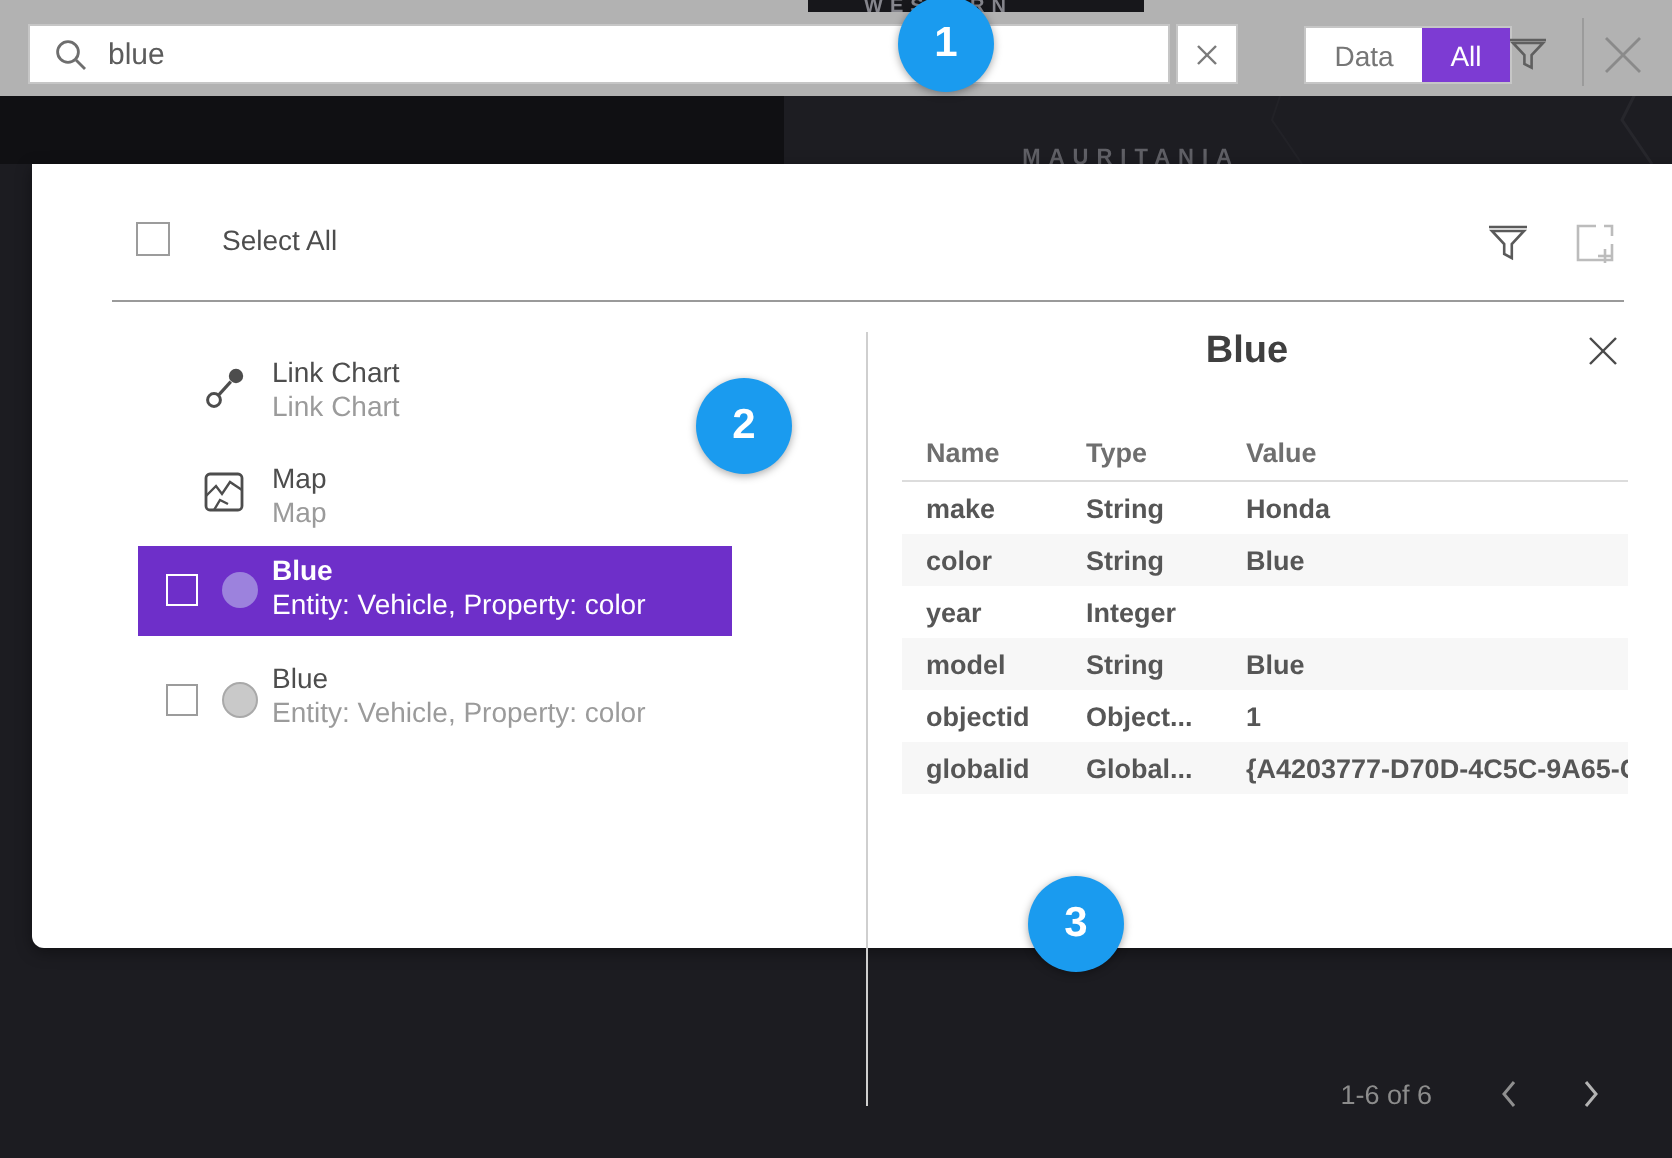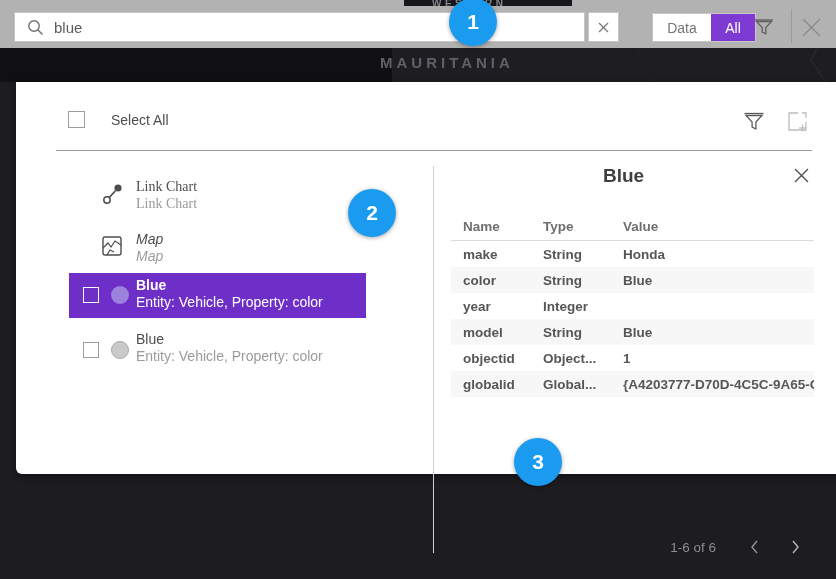--- a/index.html
+++ b/index.html
@@ -6,22 +6,22 @@
   html,body { font-family:"Liberation Sans", sans-serif; }
   #screen{
     position:relative; width:836px; height:579px; overflow:hidden;
     background:#1c1c21;
   }
 
   
   .map-top{ position:absolute; left:0; top:0; width:836px; height:82px; background:#1d1d22; }
   .map-top .dark-left{ position:absolute; left:0; top:0; width:392px; height:82px; background:#101013; }
   .map-label-mauritania{
-    position:absolute; left:380px; top:54px; width:240px; text-align:left;
-    color:#606066; font-size:15px; font-weight:bold; letter-spacing:4px;
+    position:absolute; left:380px; top:73px; width:240px; text-align:right;
+    color:#606066; font-size:11px; font-weight:bold; letter-spacing:4px;
   }
   .map-borderline{ position:absolute; right:0; top:0; width:260px; height:82px; opacity:.35; }
   .map-bottom{ position:absolute; left:0; top:565px; width:836px; height:14px; background:#131316;margin-top:28px; }
   .map-label-bottom{
     position:absolute; left:158px; top:5px; color:#3d3d43; font-size:11px;
     font-weight:bold; letter-spacing:1.5px;
   }
 
   
   .toolbar{ position:absolute; left:0; top:0; width:836px; height:48px; background:#b2b2b2; }
@@ -67,22 +67,22 @@
   .selectall-label{ margin-left:26px; font-size:14px; color:#4d4d4d; }
   .pn-funnel{ position:absolute; left:727px; top:27px; cursor:pointer; }
   .pn-add{ position:absolute; left:770px; top:28px; cursor:pointer; }
   .pn-divider{ position:absolute; left:40px; top:68px; width:756px; height:1px; background:#9a9a9a; }
   .v-divider{ position:absolute; left:417px; top:84px; width:1px; height:387px; background:#cfcfcf; }
 
   
   .list-item{ position:absolute; left:53px; width:297px; cursor:pointer; }
   .li-title{ font-size:14px; color:#4d4d4d; line-height:17px; }
   .li-sub{ font-size:14px; color:#9b9b9b; line-height:17px; }
-  .item-linkchart{ top:93px; height:42px;font-family:Liberation Serif, serif; }
-  .item-map{ top:146px; height:42px;font-style:italic; }
+  .item-linkchart{ top:93px; height:42px; }
+  .item-map{ top:146px; height:42px; }
   .item-blue-selected{ top:191px; height:45px; background:#6e2fc9; }
   .item-blue2{ top:246px; height:42px; }
   .li-text{ position:absolute; left:67px; top:3px; }
   .li-icon{ position:absolute; left:32px; top:6px; }
   .sel .li-text{ left:67px; top:4px; }
   .sel .li-title{ color:#fff; font-weight:bold; }
   .sel .li-sub{ color:#fff; }
   .li-check{ position:absolute; left:14px; top:14px; width:16px; height:16px; border:1px solid #9c9c9c; }
   .sel .li-check{ border-color:#fff; background:transparent; }
   .entity-dot{ position:absolute; left:42px; top:13px; width:18px; height:18px; border-radius:50%; }

